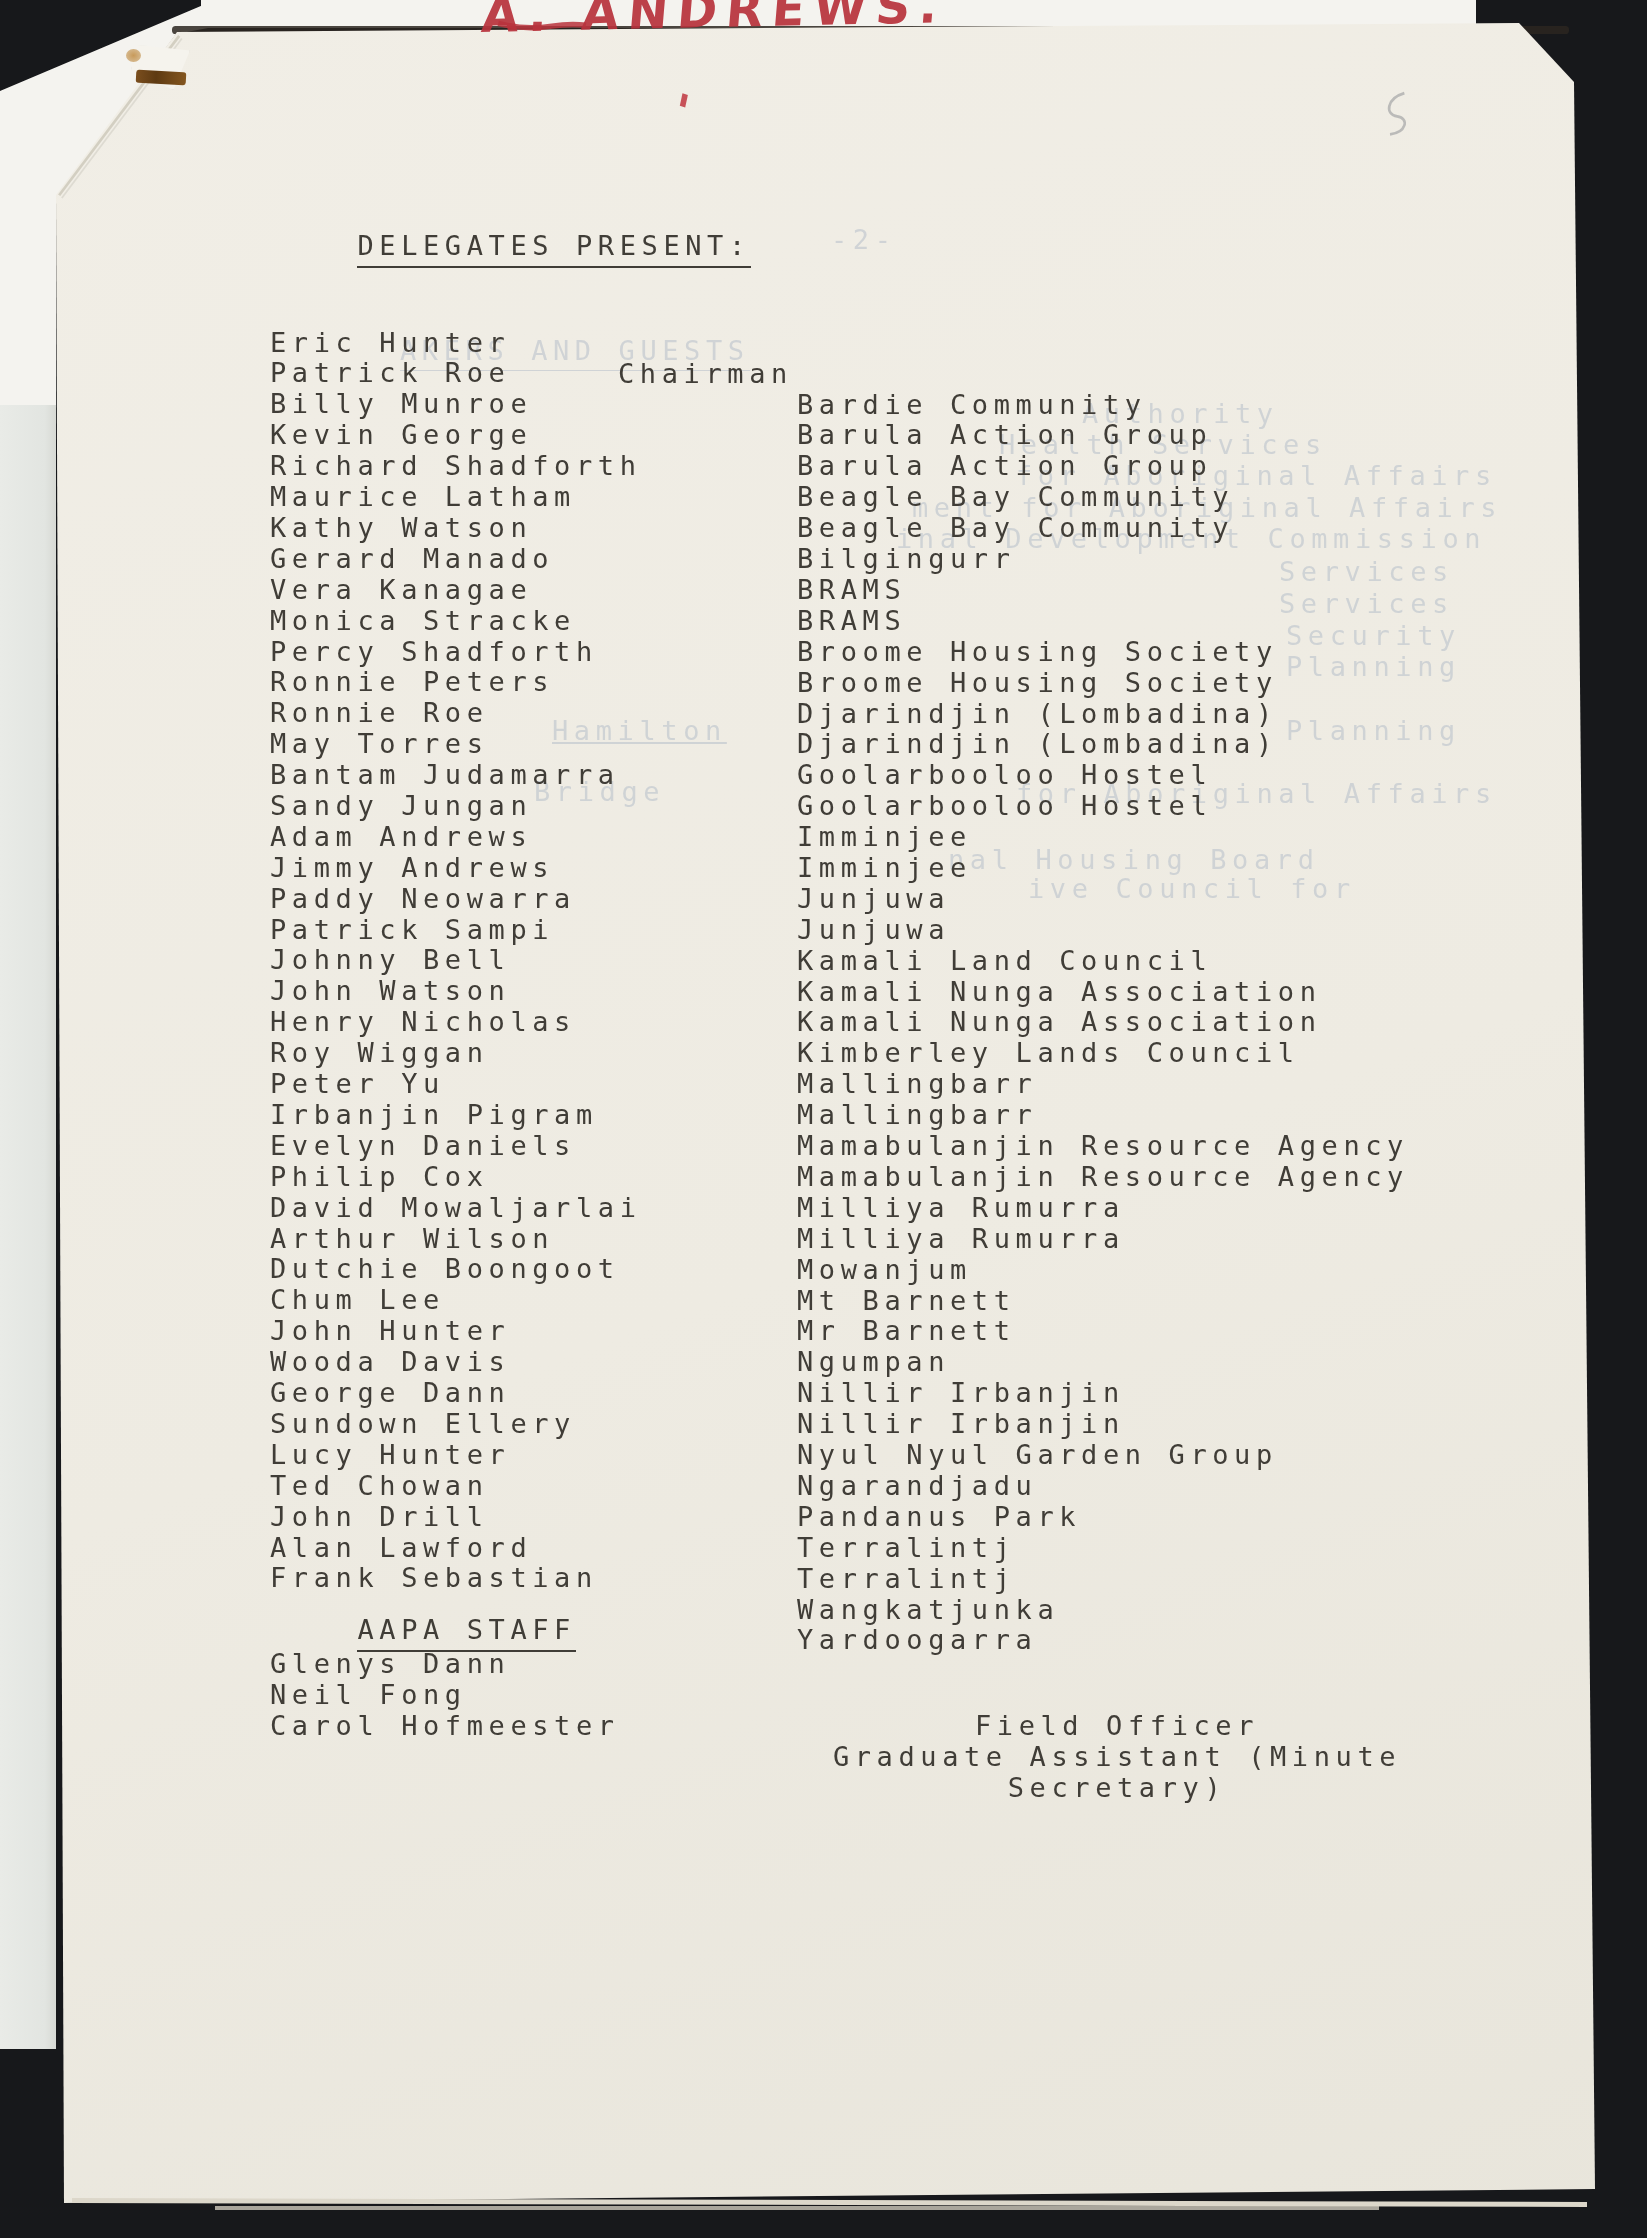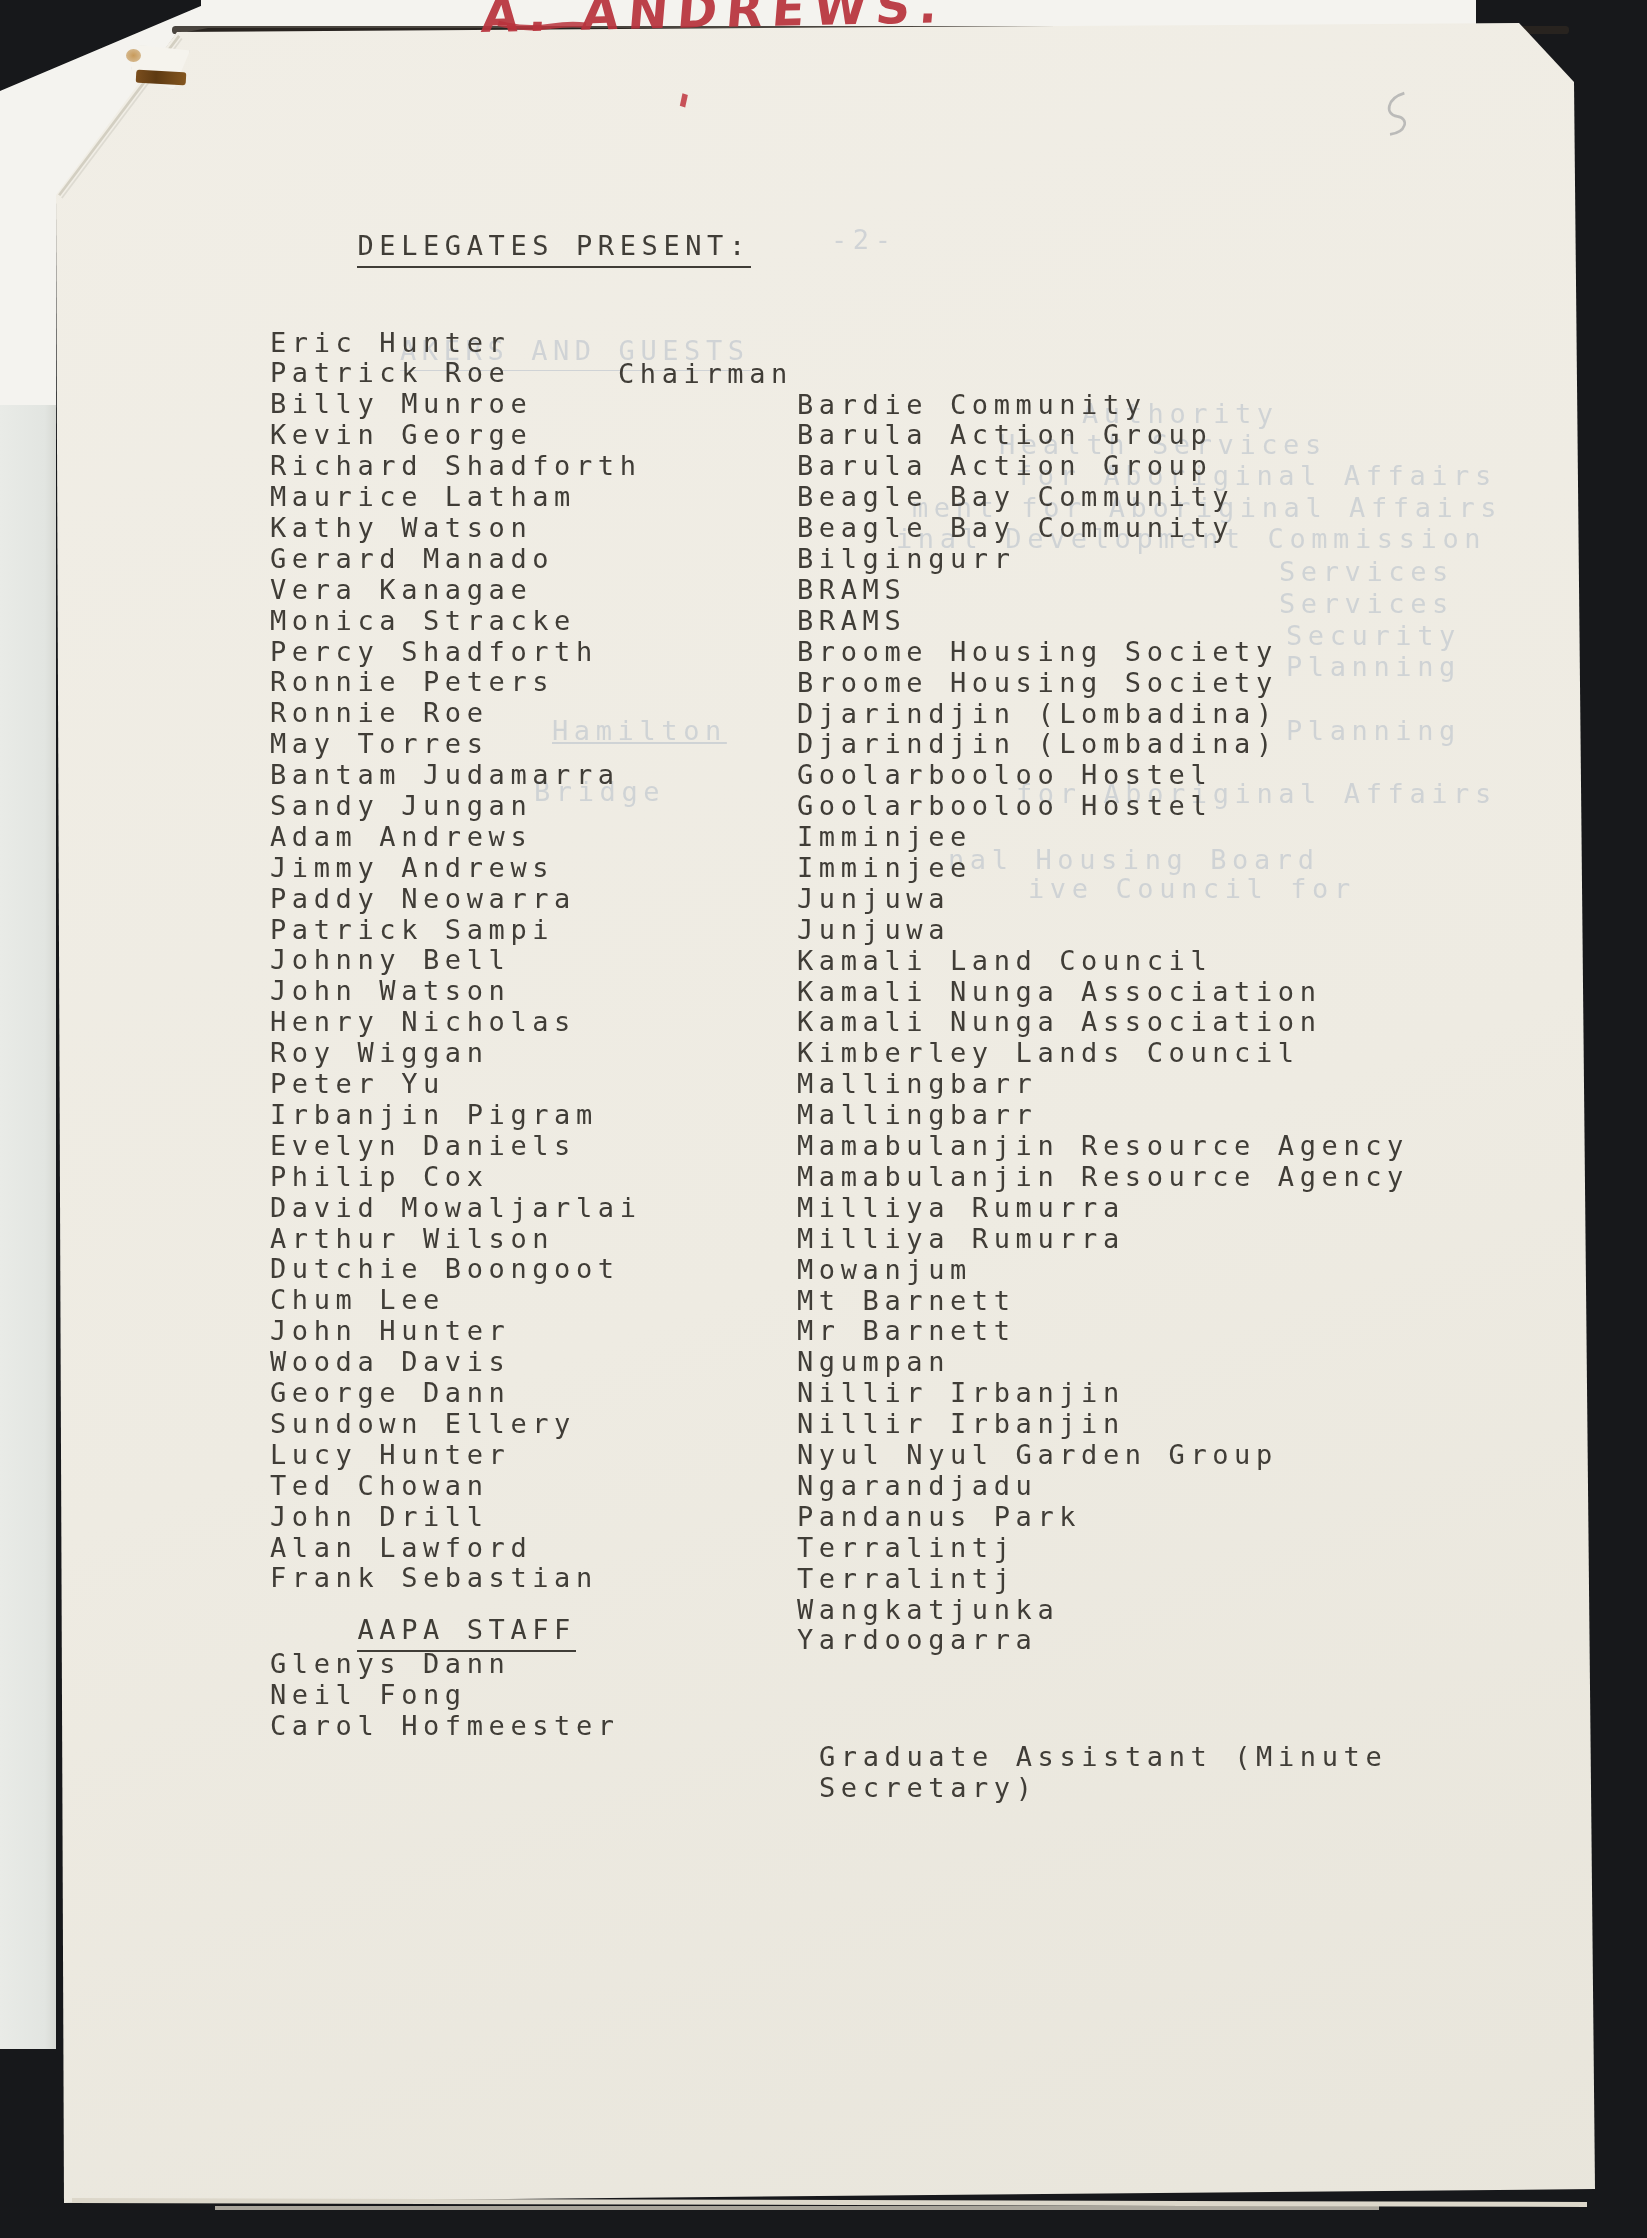--- a/index.html
+++ b/index.html
@@ -20,21 +20,21 @@
   .gap-shadow{left:172px;top:26px;width:1397px;height:8px;background:#2b2620;opacity:.85;border-radius:3.6px;}
 
   
   .page{left:0;top:0;width:1648px;height:2239px;
     background:linear-gradient(160deg,#f1eee6 0%,var(--paper) 55%,#e8e5db 100%);
     clip-path:polygon(177px 32px,1519px 23px,1574px 82px,1595px 2189px,64px 2203px,56px 195px);
     box-shadow:inset -7.2px 0 12.5px rgba(0,0,0,.07), inset 0 -4.5px 10.7px rgba(0,0,0,.06);}
   .page-svg{left:0;top:0;width:1648px;height:2239px;pointer-events:none;}
 
   
-  .typed{color:var(--ink);font-size:27px;letter-spacing:5.6px;line-height:31px;white-space:pre;}
+  .typed{color:var(--ink);font-size:27px;letter-spacing:5.6px;line-height:31px;white-space:pre;text-align:center;}
   .title{left:270px;top:199px;font-weight:400;}
   .underlined{border-bottom:2.2px solid currentColor;padding-bottom:4.5px;}
   .row{left:0;width:1648px;height:31px;}
   .row .name{position:absolute;left:270px;}
   .row .role{position:absolute;left:618px;}
   .row .org{position:absolute;left:797px;}
   .staff-title{left:270px;top:1583px;}
   .staff-row{left:0;width:1498px;}
   .staff-row .name{position:absolute;left:270px;}
   .staff-row .role{position:absolute;left:819px;width:596px;white-space:normal;}
@@ -370,20 +370,21 @@
     <span class="underlined">AAPA STAFF</span>
   </div>
 
   <div id="staff-list">
   <div class="abs typed staff-row" style="top: 1617px;">
     <span class="name">Glenys Dann</span>
   </div>
 
   <div class="abs typed staff-row" style="top: 1648px;">
     <span class="name">Neil Fong</span>
+    <span class="role">Field Officer</span>
   </div>
 
   <div class="abs typed staff-row" style="top: 1679px;">
     <span class="name">Carol Hofmeester</span>
     <span class="role">Graduate Assistant (Minute Secretary)</span>
   </div>
 </div>
 </div>
 
 <div class="abs sliver1"></div>

